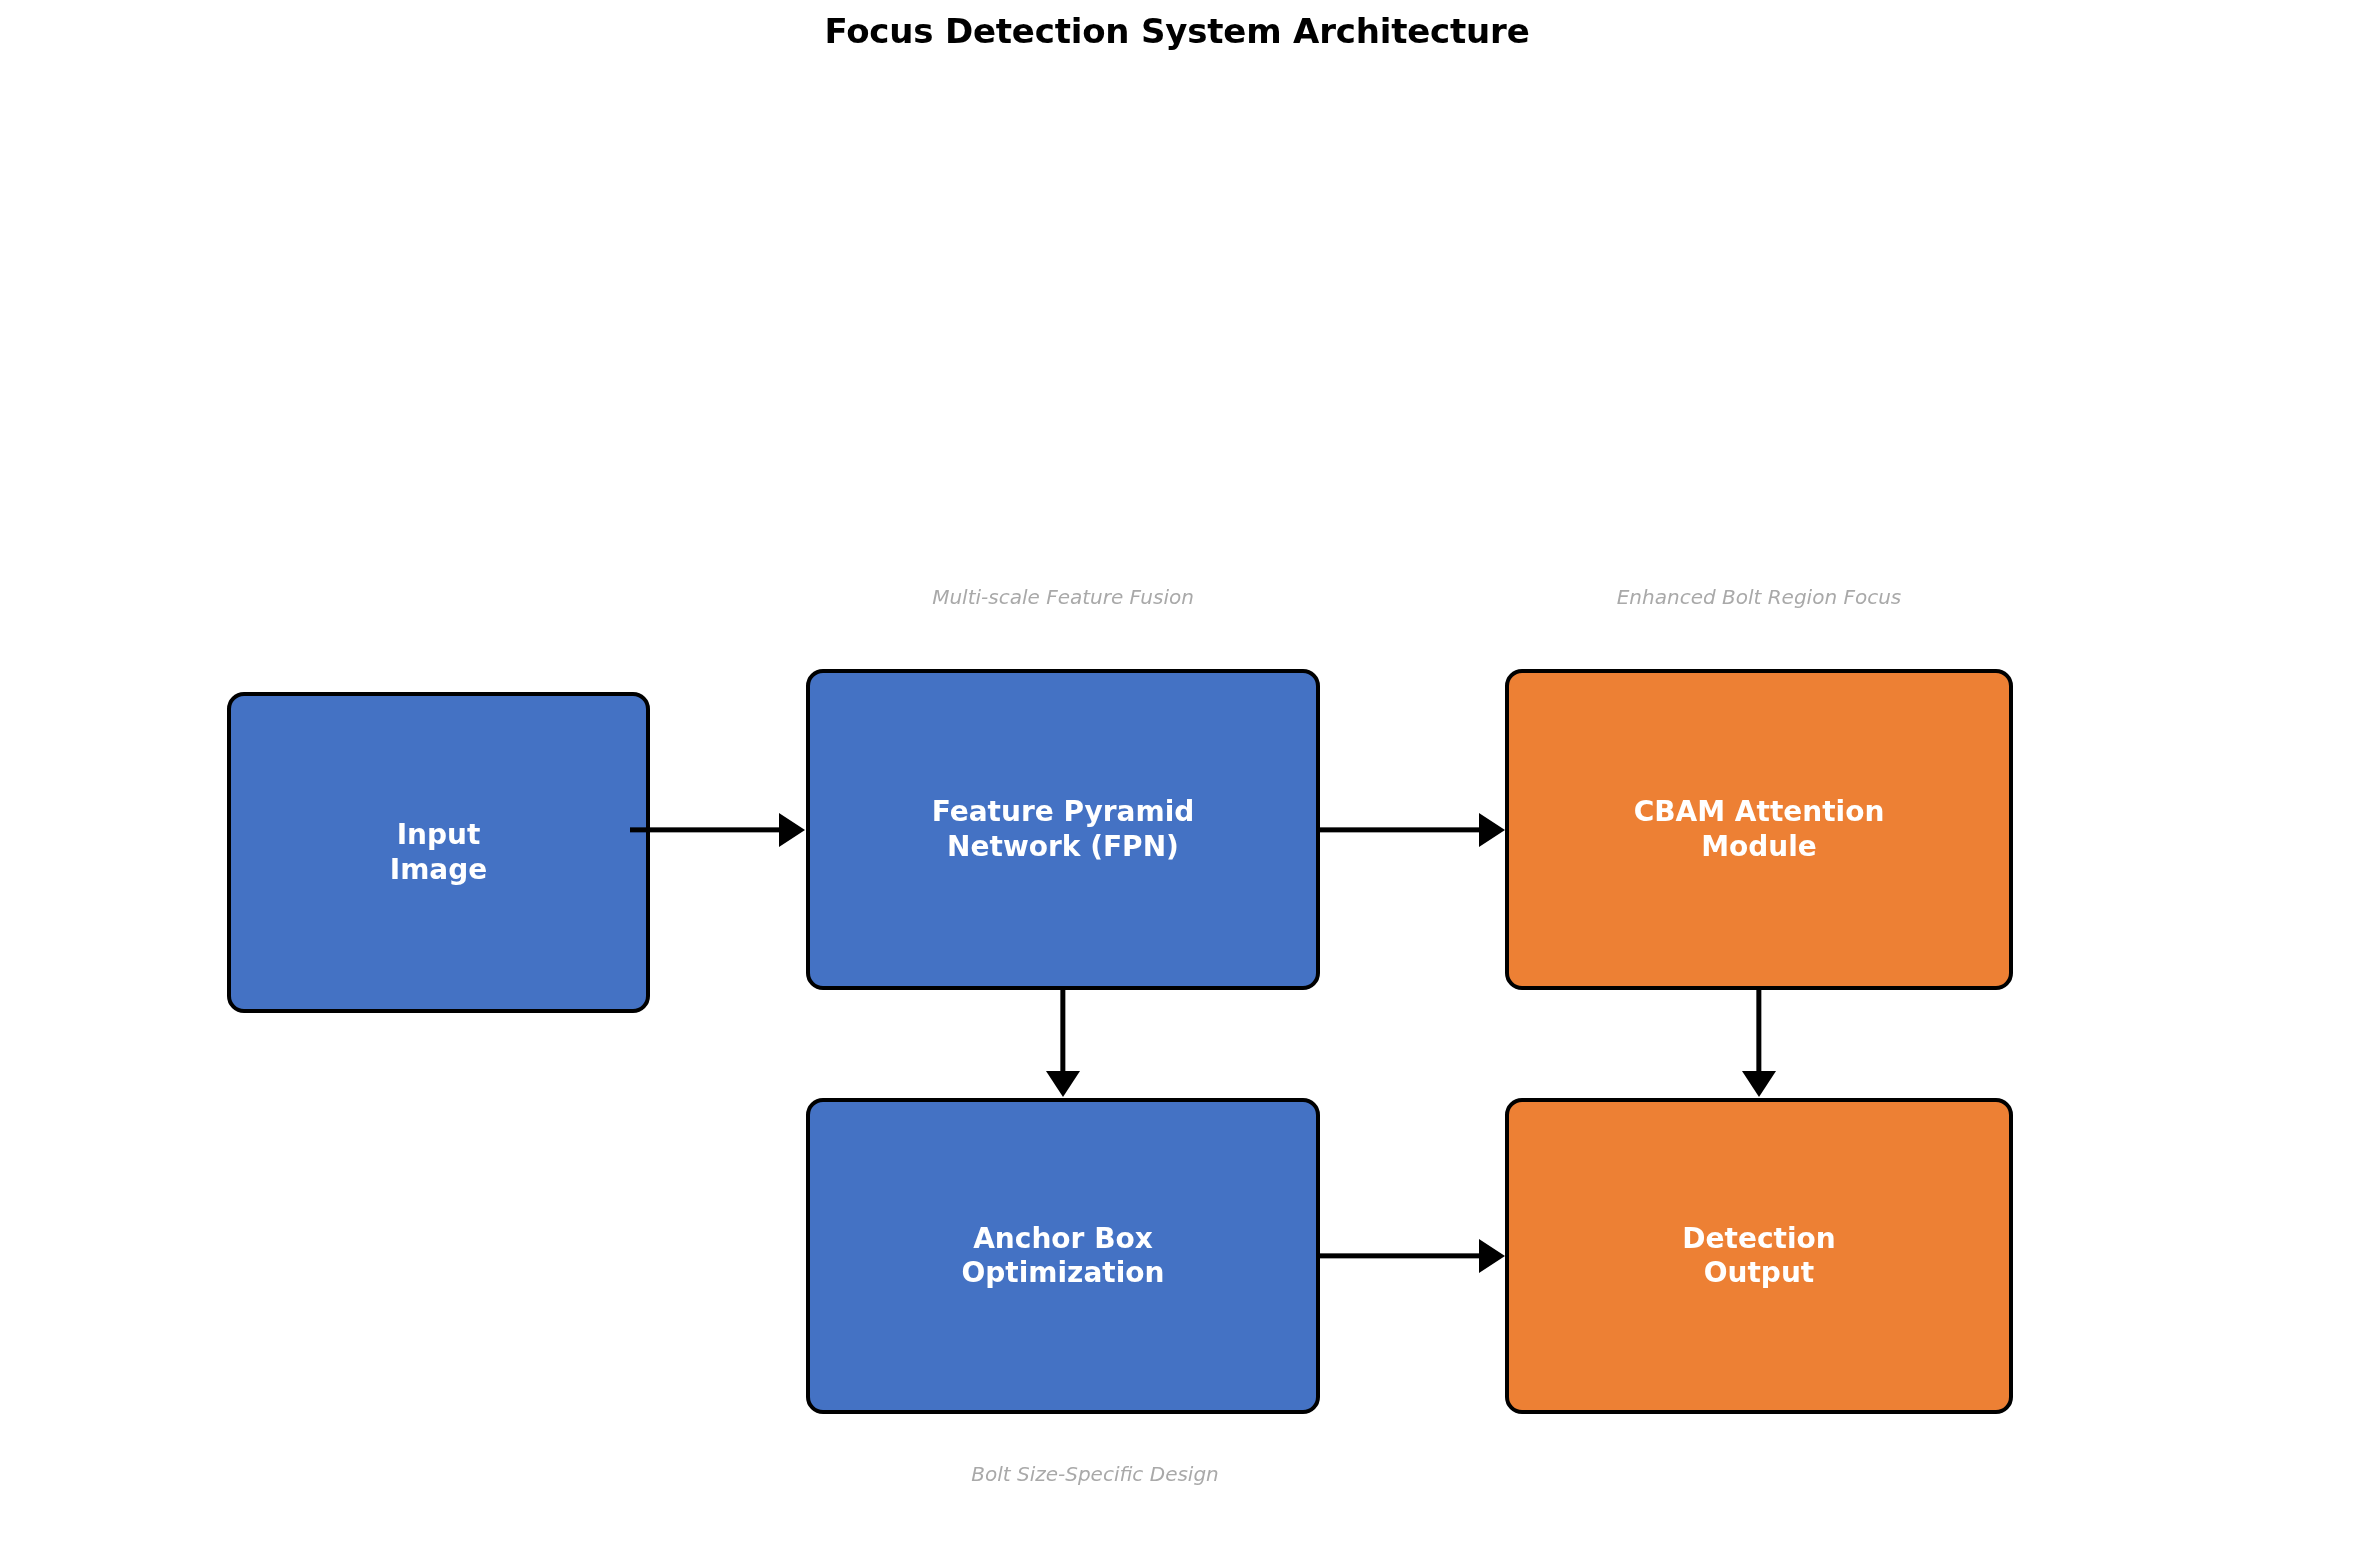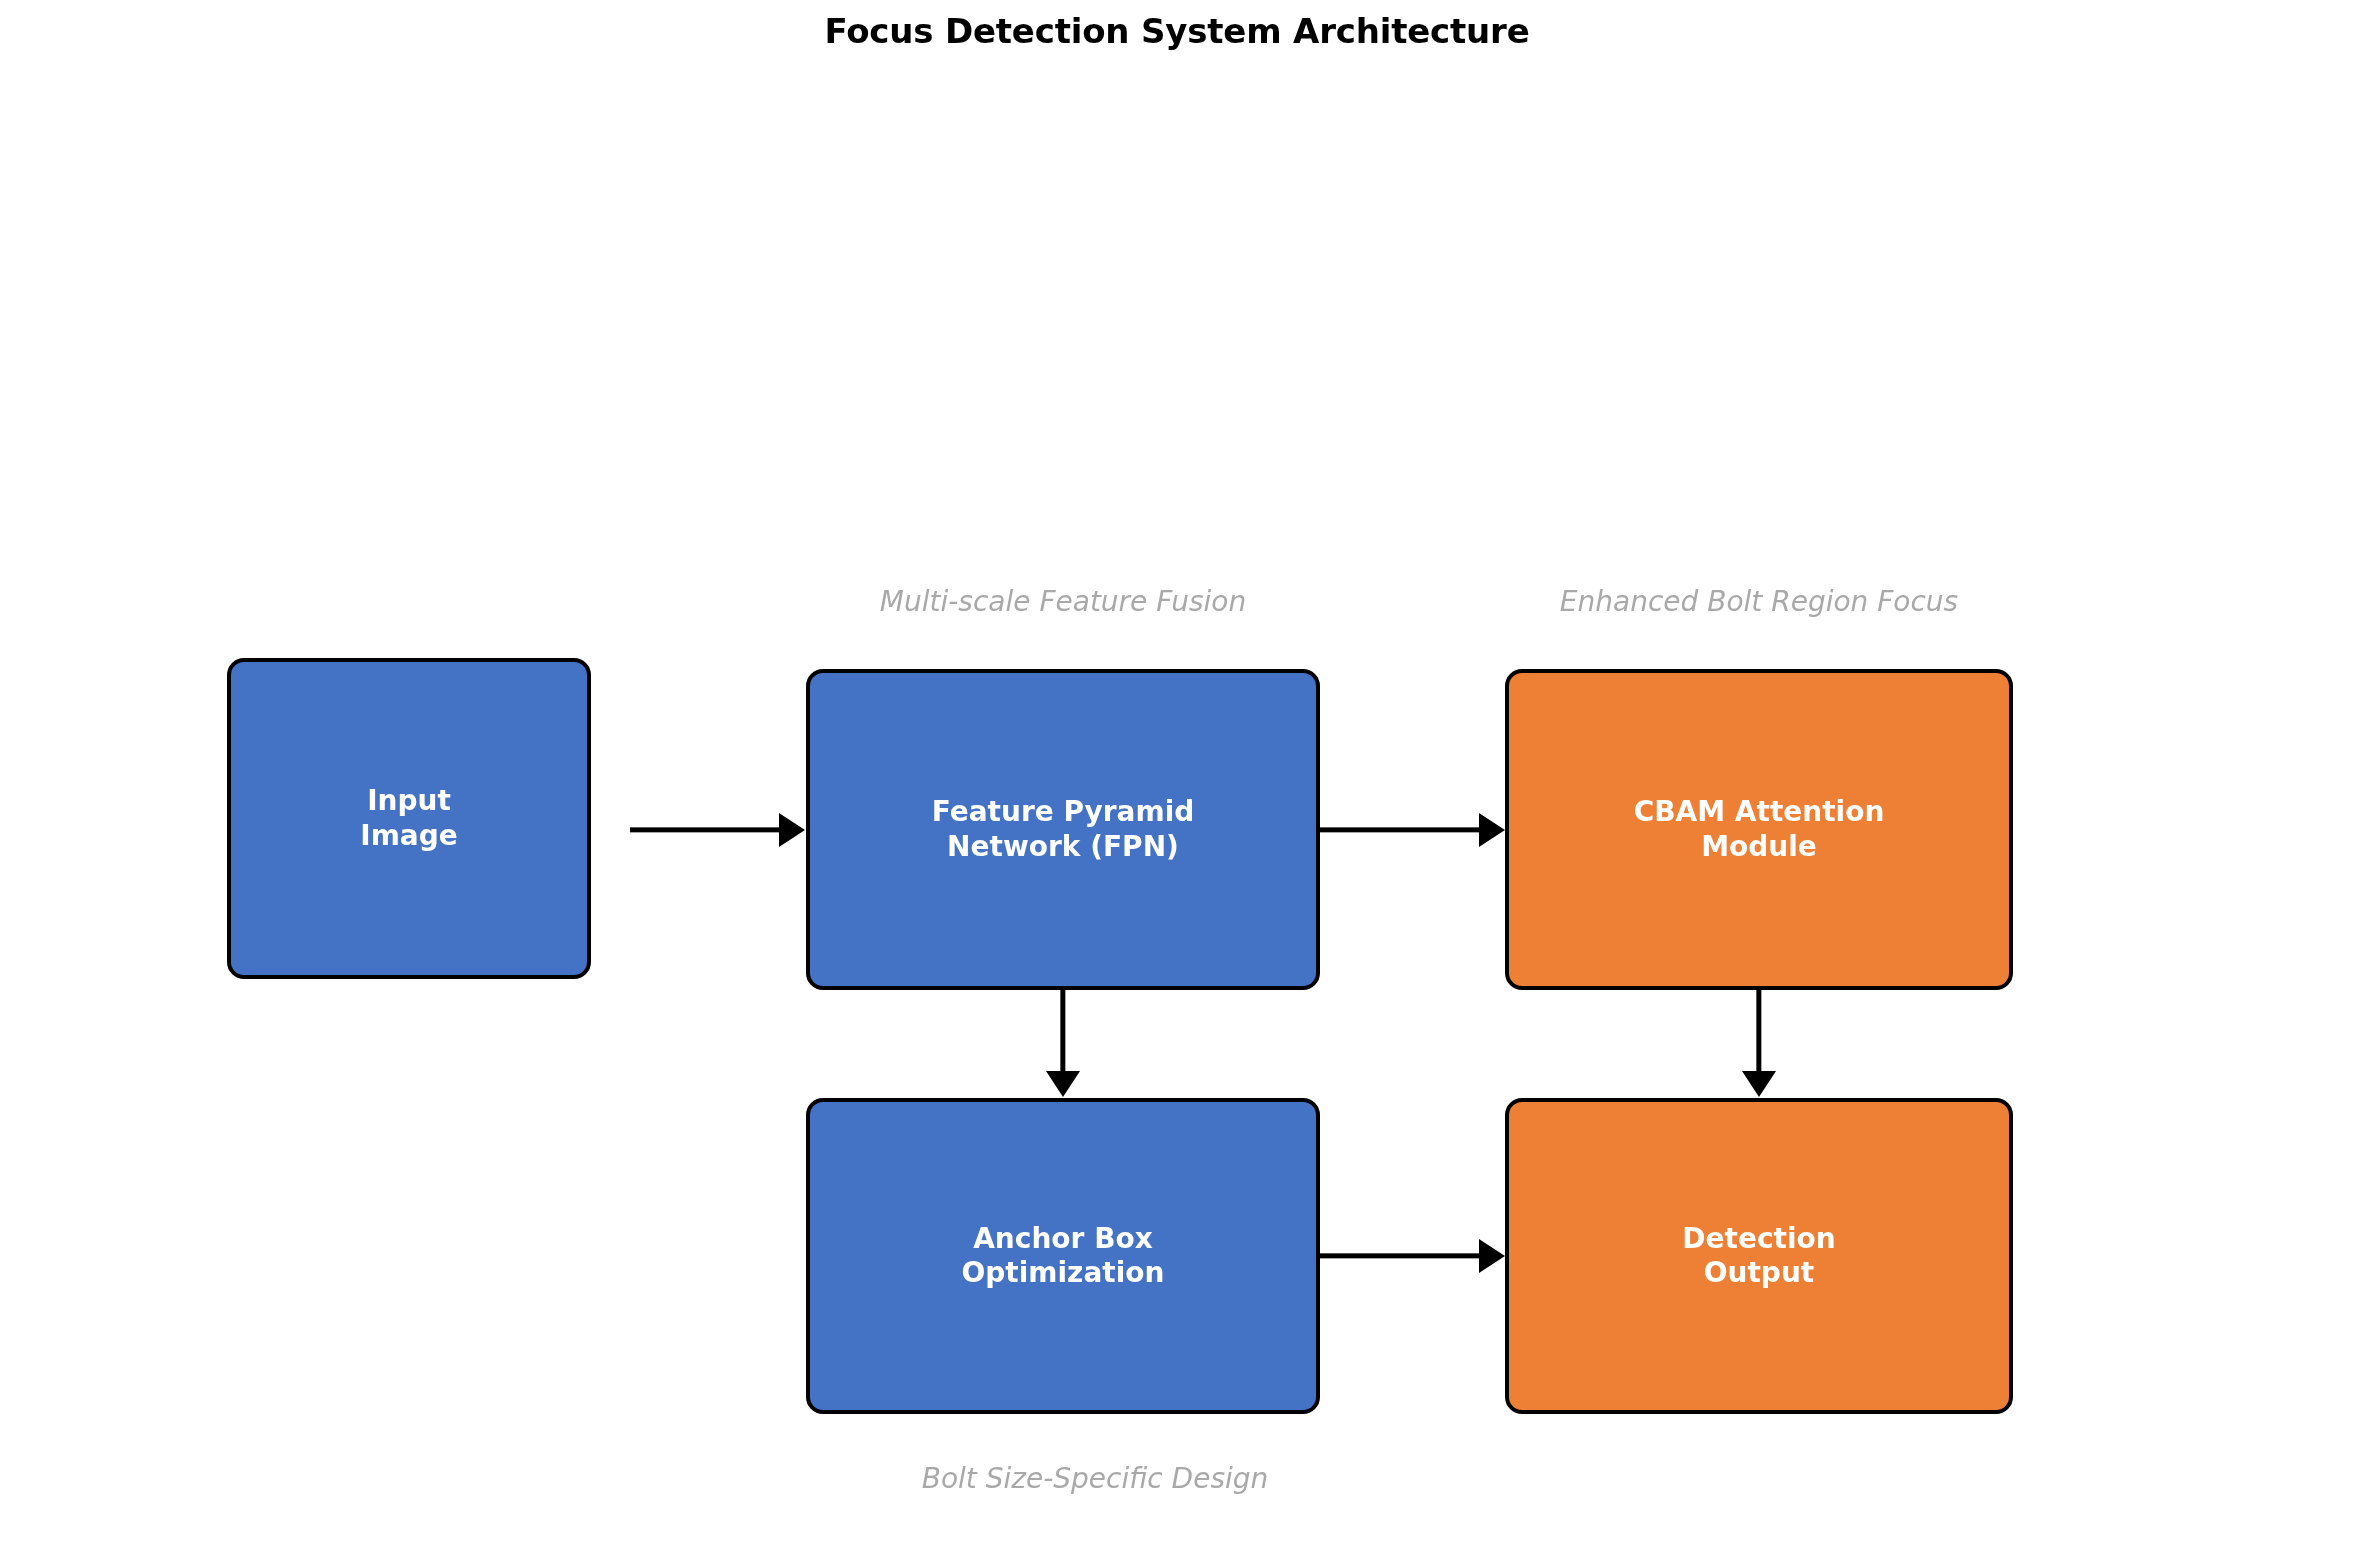--- a/index.html
+++ b/index.html
@@ -39,21 +39,21 @@
     font-size: 28px;
     font-weight: bold;
     line-height: 1.22;
     white-space: pre-line;
   }
   .node.blue  { background: #4472C4; }
   .node.orange{ background: #ED8034; }
 
   .annot {
     position: absolute;
-    font-size: 28px;
+    font-size: 20px;
     font-style: italic;
     color: #a9a9a9;
     text-align: center;
     white-space: nowrap;
   }
 
   .arrow-h, .arrow-v {
     position: absolute;
   }
   .arrow-h .shaft {
@@ -98,21 +98,21 @@
 
 <div id="canvas">
 
   <div id="title">Focus Detection System Architecture</div>
 
   <div class="annot" style="left:806px; top:585px; width:514px;">Multi-scale Feature Fusion</div>
   <div class="annot" style="left:1505px; top:585px; width:508px;">Enhanced Bolt Region Focus</div>
 
   <div class="annot" style="left:838px; top:1462px; width:514px;">Bolt Size-Specific Design</div>
 
-  <div class="node blue" style="left:227px; top:658px; width:364px; height:321px;">Input
+  <div class="node blue" style="left:227px; top:692px; width:423px; height:321px;">Input
 Image</div>
 
   <div class="node orange" style="left:1505px; top:669px; width:508px; height:321px;">CBAM Attention
 Module</div>
 
   <div class="node blue" style="left:806px; top:669px; width:514px; height:321px;">Feature Pyramid
 Network (FPN)</div>
 
   <div class="node blue" style="left:806px; top:1098px; width:514px; height:316px;">Anchor Box
 Optimization</div>

